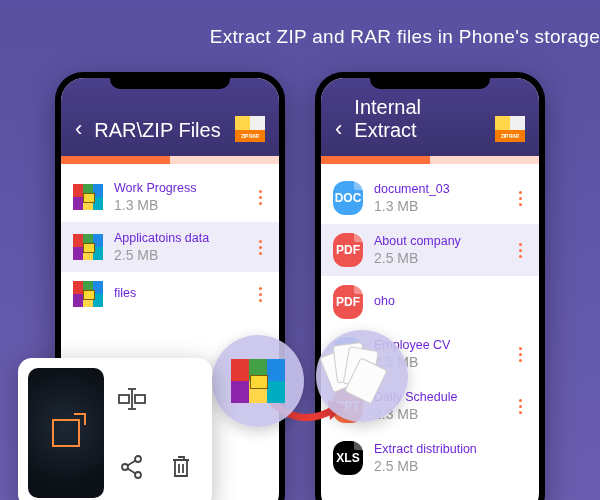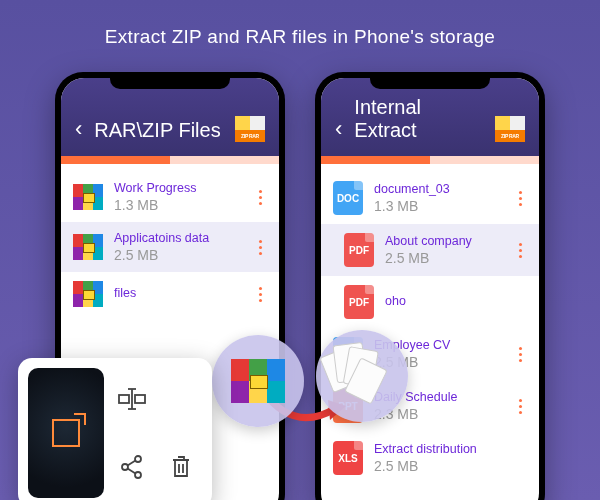--- a/index.html
+++ b/index.html
@@ -1,17 +1,17 @@
 <!DOCTYPE html>
 <html><head>
 <meta charset="utf-8">
 <style>
 * { margin: 0; padding: 0; box-sizing: border-box; font-family: -apple-system, Arial, sans-serif; }
 body { width: 600px; height: 500px; background: linear-gradient(180deg, #5850a0 0%, #6a5db0 100%); overflow: hidden; position: relative; }
-.headline { text-align: center; color: #fff; font-size: 19px; font-weight: 500; padding: 26px 0 0; letter-spacing: 0.3px; }
+.headline { text-align: right; color: #fff; font-size: 19px; font-weight: 500; padding: 26px 0 0; letter-spacing: 0.3px; }
 .phones { display: flex; justify-content: center; gap: 30px; margin-top: 24px; position: relative; }
 .phone { width: 230px; height: 450px; background: #000; border-radius: 28px; padding: 6px; box-shadow: 0 10px 30px rgba(0,0,0,0.35); position: relative; }
 .phone-inner { width: 100%; height: 100%; background: #fff; border-radius: 23px; overflow: hidden; display: flex; flex-direction: column; }
 .cutout { position: absolute; top: 3px; left: 50%; transform: translateX(-50%); width: 120px; height: 14px; background: #000; border-radius: 0 0 10px 10px; z-index: 5; }
 .appbar { background: linear-gradient(180deg, #4a3f8a 0%, #3a3270 100%); height: 78px; display: flex; align-items: flex-end; padding: 0 14px 14px; gap: 10px; }
 .back-chev { color: #fff; font-size: 22px; margin-right: 2px; }
 .appbar-title { color: #fff; font-size: 20px; flex: 1; font-weight: 400; }
 .appbar-icon { width: 30px; height: 26px; display: flex; flex-direction: column; }
 .zr-top { flex: 1.2; display: flex; }
 .zr-top > div:first-child { flex:1; background:#ffd54a; }
@@ -22,23 +22,23 @@
 .tabstrip > div:first-child { background:#ff6f3a; }
 .tabstrip > div:last-child { background:#ffd9cc; }
 .list { flex:1; padding: 8px 0 0; }
 .item { display:flex; align-items:center; padding: 9px 12px; gap: 11px; position: relative; }
 .item.sel { background: rgba(110,100,200,0.12); }
 .item.sel::before { content:''; position:absolute; left:-6px; top:5px; bottom:5px; width:5px; background:#6a5db0; }
 .winrar { width:30px; height:26px; display:grid; grid-template-columns:1fr 1fr 1fr; grid-template-rows:1fr 1fr; position:relative; }
 .winrar > div:nth-child(1){background:#e53935;} .winrar > div:nth-child(2){background:#43a047;} .winrar > div:nth-child(3){background:#1e88e5;}
 .winrar > div:nth-child(4){background:#8e24aa;} .winrar > div:nth-child(5){background:#ffd54a;} .winrar > div:nth-child(6){background:#00acc1;}
 .winrar::after { content:''; position:absolute; left:10px; top:9px; width:10px; height:8px; background:#fdd835; border:1px solid #7a5c00; }
-.fi { width:30px; height:34px; border-radius:4px; display:flex; align-items:center; justify-content:center; color:#fff; font-size:10px; font-weight:bold; position:relative; }
+.fi { width:30px; height:34px; border-radius:12px; display:flex; align-items:center; justify-content:center; color:#fff; font-size:12px; font-weight:bold; position:relative; }
 .fi::before { content:''; position:absolute; top:0; right:0; width:9px; height:9px; background:rgba(255,255,255,0.35); border-radius:0 4px 0 2px; }
-.fi.doc{background:#42a5f5;} .fi.pdf{background:#ef5350;margin-left:11px;} .fi.ppt{background:#ff7043;} .fi.xls{background:#ef4444;}
+.fi.doc{background:#42a5f5;} .fi.pdf{background:#ef5350;} .fi.ppt{background:#ff7043;} .fi.xls{background:#000000;}
 .info { flex:1; overflow:hidden; }
 .fname { font-size:12.5px; color:#6d28d9; margin-bottom:2px; white-space:nowrap; overflow:hidden; text-overflow:ellipsis; }
 .fsize { font-size:14px; color:#999; }
 .more { display:flex; flex-direction:column; gap:3px; padding:3px; width:14px; align-items:center; }
 .more > span { width:3px; height:3px; background:#ff7043; border-radius:50%; }
 .toolbar { position:absolute; left:18px; bottom:-8px; width:194px; height:150px; background:#fff; border-radius:14px; box-shadow:0 6px 24px rgba(0,0,0,0.28); padding:10px; display:grid; grid-template-columns:76px 1fr 1fr; grid-template-rows:1fr 1fr; gap:6px; z-index:20; }
 .toolbar-main { grid-row:1/3; background:radial-gradient(circle at 50% 45%, #1d2835 0%, #0c1017 75%); border-radius:10px; display:flex; align-items:center; justify-content:center; }
 .exp-ico { width:28px; height:28px; border:2px solid #ff8a3a; position:relative; }
 .exp-ico::after { content:''; position:absolute; top:-8px; right:-8px; width:10px; height:10px; border-top:2px solid #ff8a3a; border-right:2px solid #ff8a3a; }
 .tbtn { display:flex; align-items:center; justify-content:center; }

